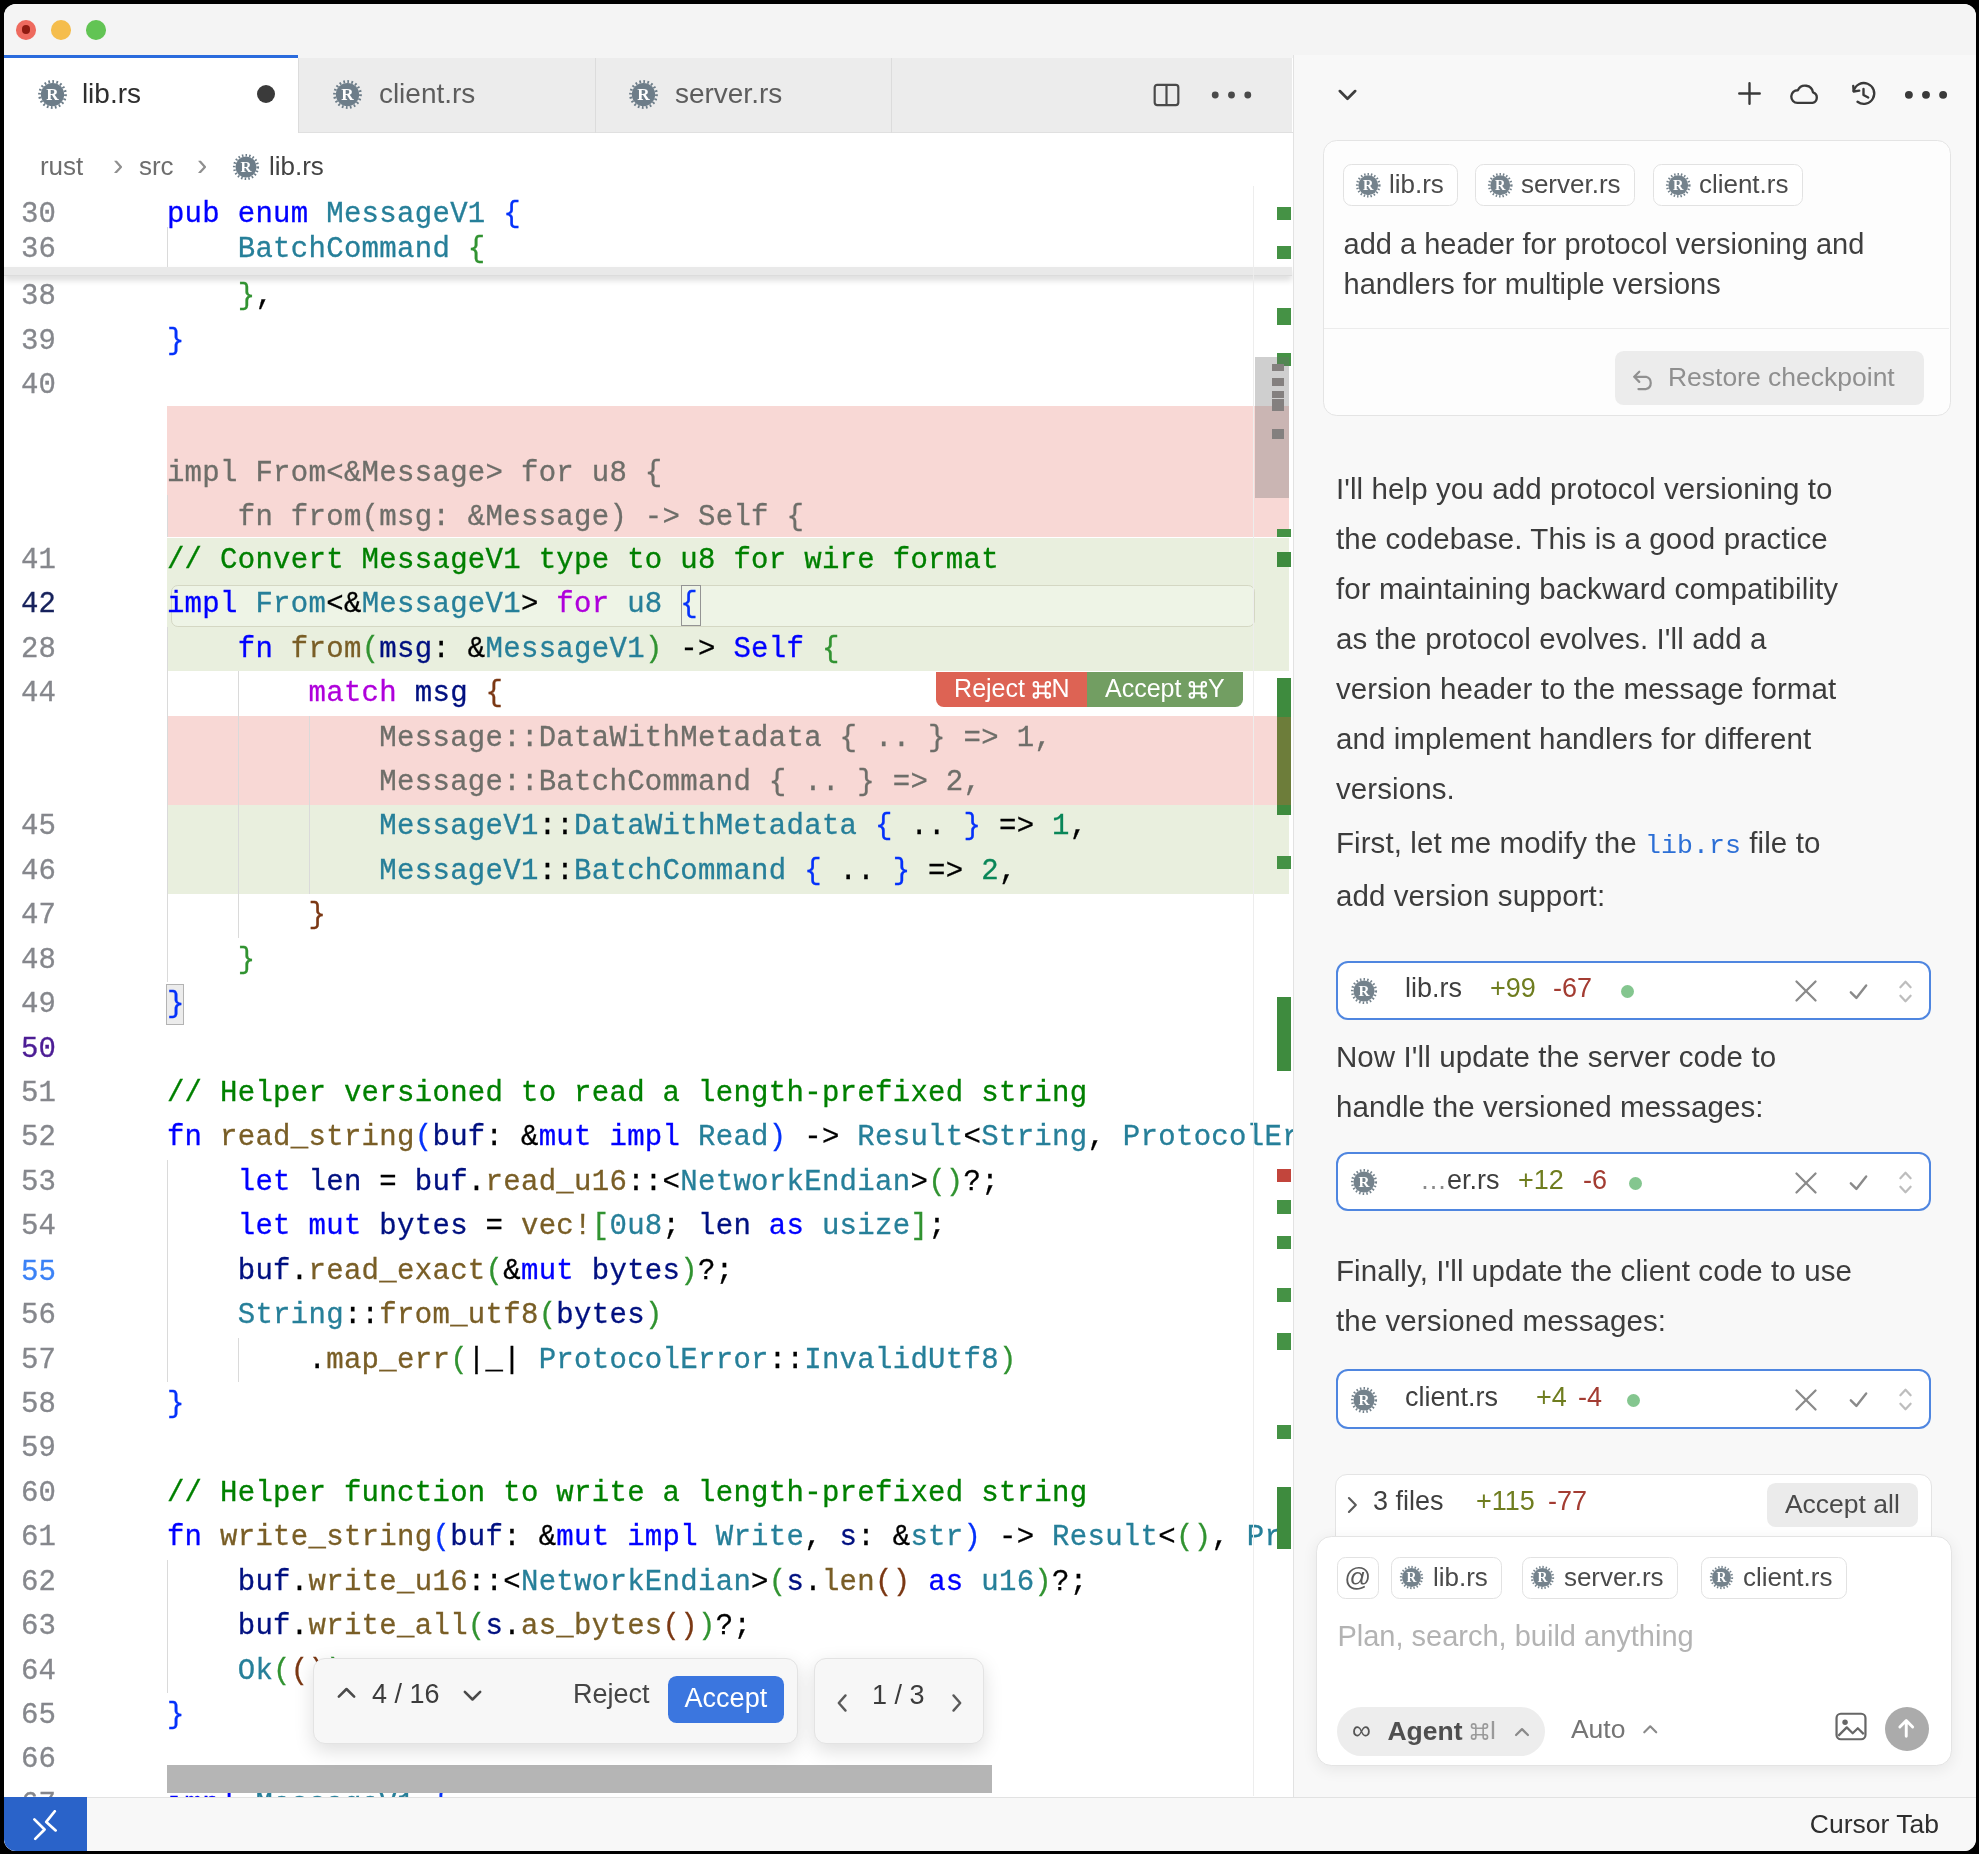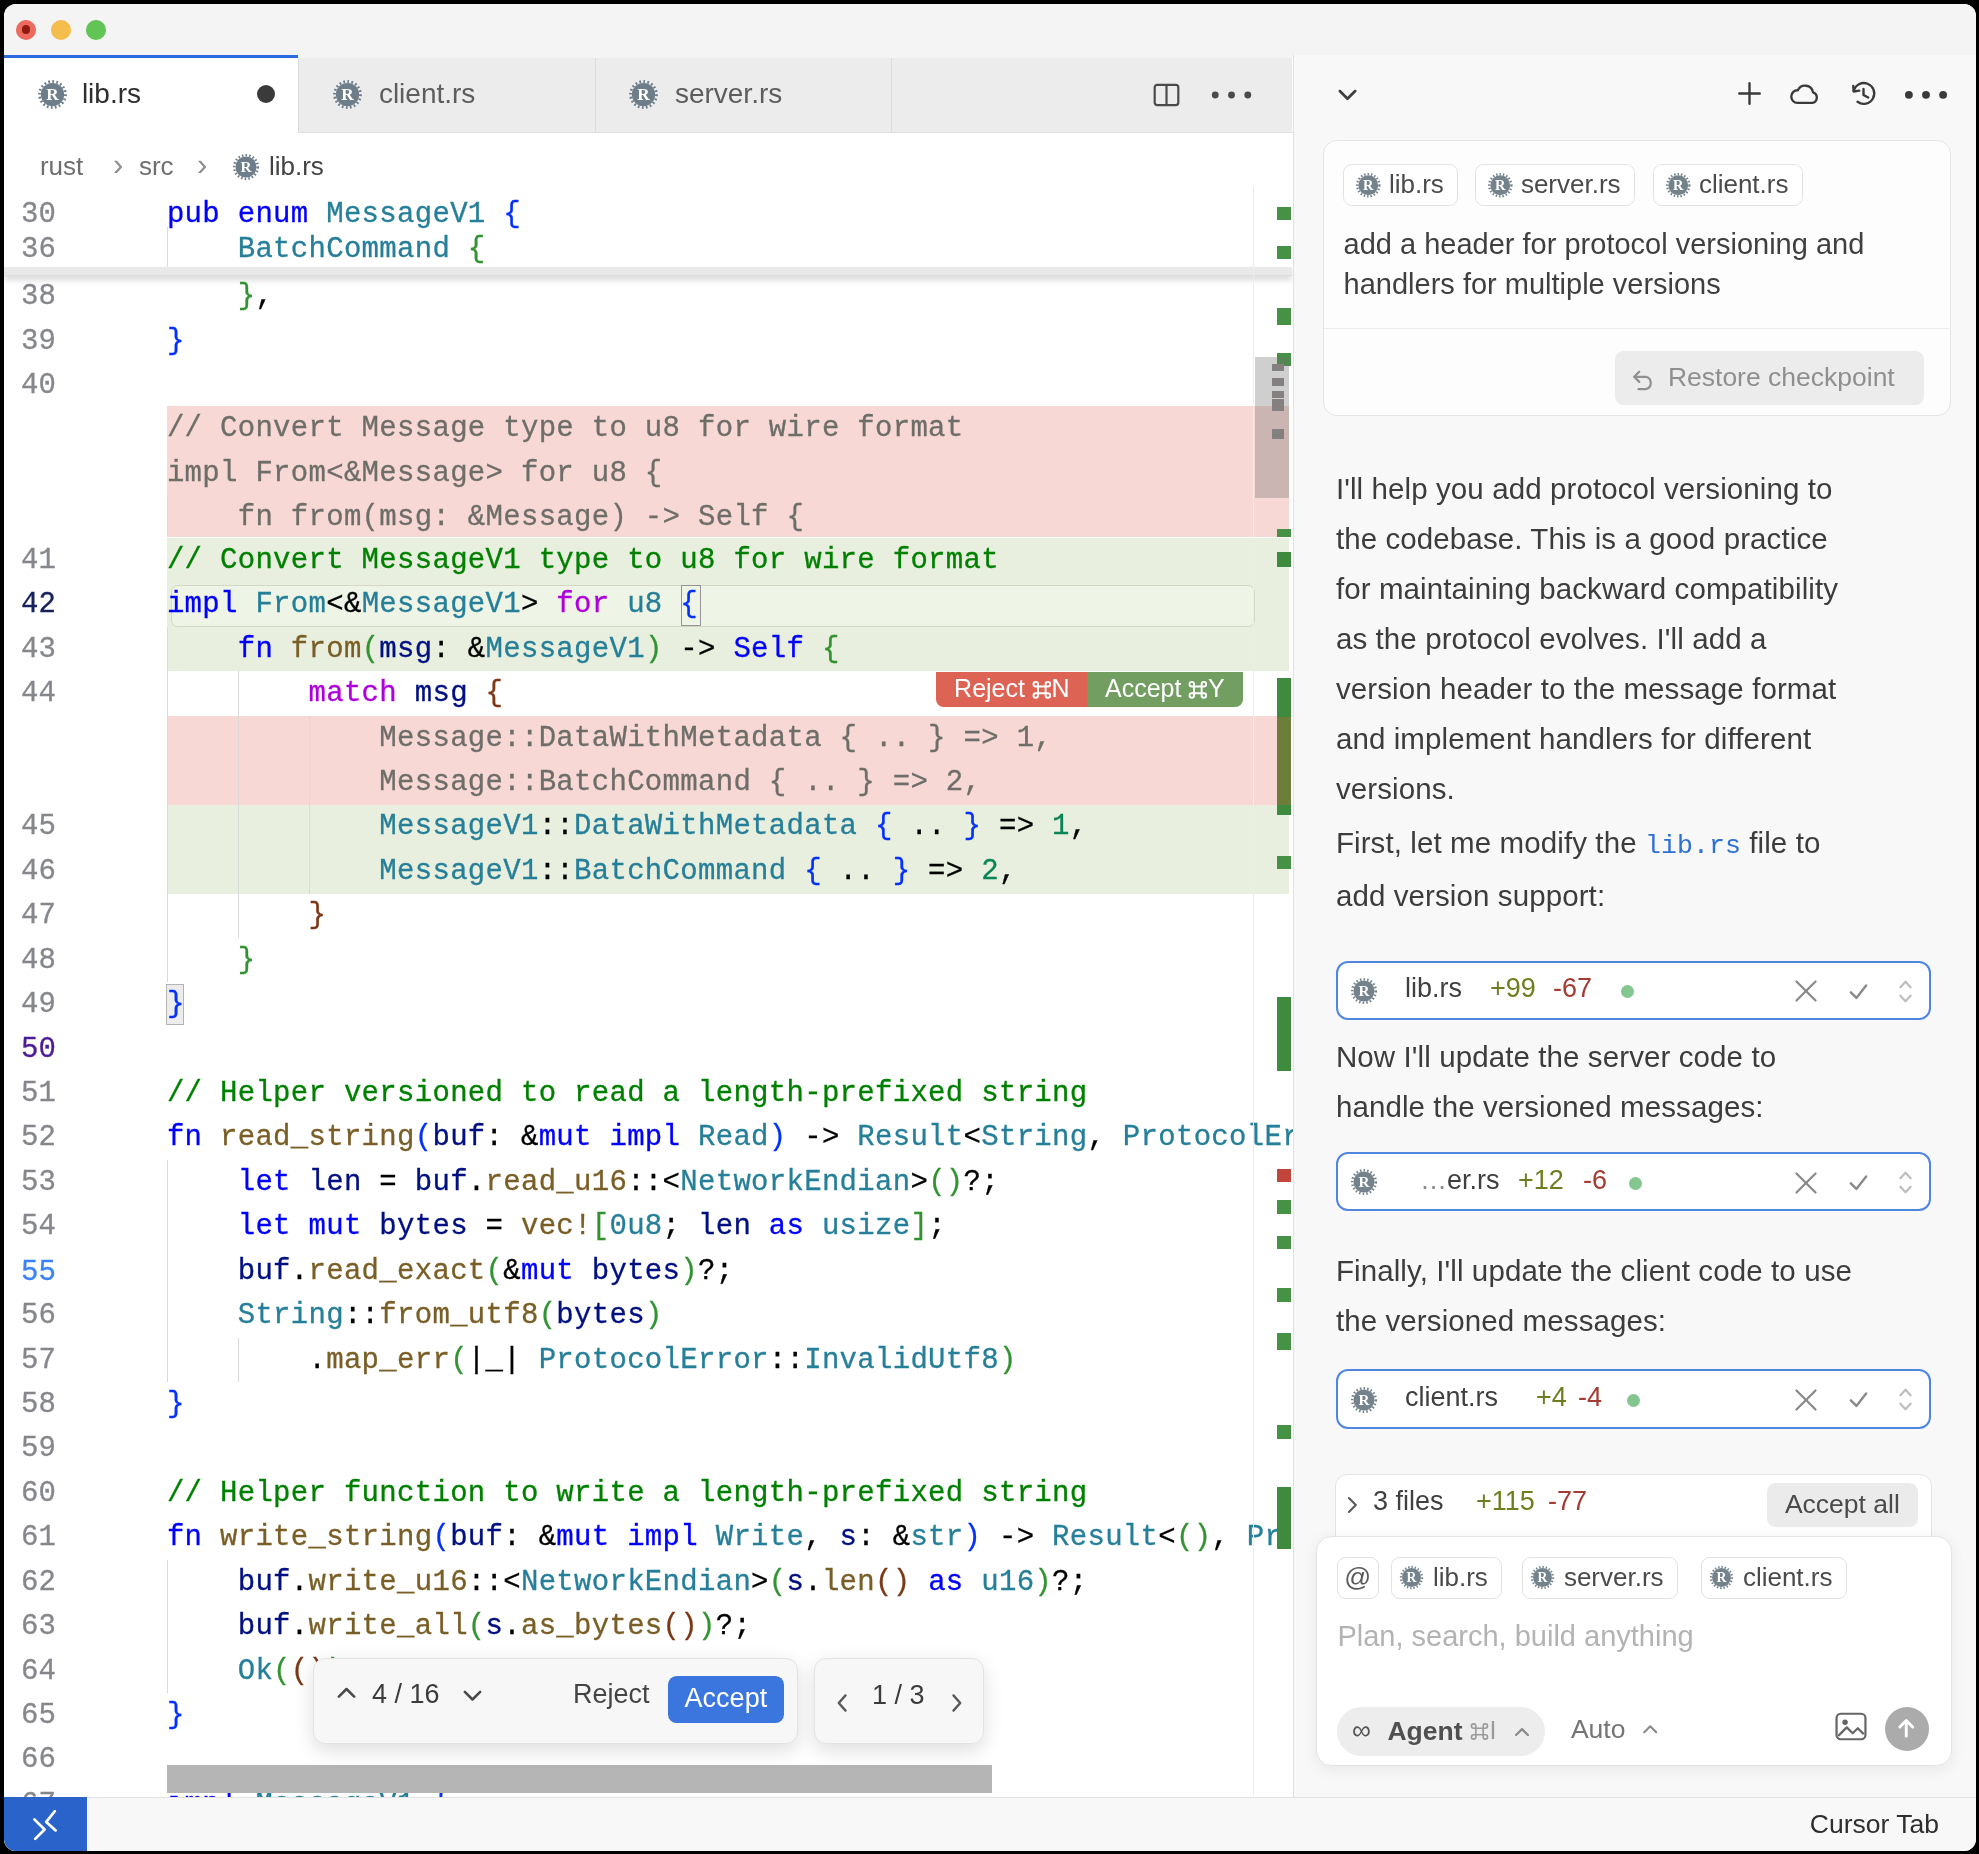--- a/index.html
+++ b/index.html
@@ -109,21 +109,21 @@
 <div class="guide" style="left:163px;top:1374px;height:133px"></div>
 <div class="abs" style="left:162px;top:798px;width:18px;height:41px;background:#ececec;border:1.3px solid #b3b3b3"></div>
 <div class="abs" style="left:677px;top:399px;width:20.5px;height:41px;border:1.7px solid #949494"></div>
 <div class="ln" style="top:6px;color:#85878c">30</div>
 <div class="ln" style="top:41px;color:#85878c">36</div>
 <div class="ln" style="top:88px;color:#85878c">38</div>
 <div class="ln" style="top:133px;color:#85878c">39</div>
 <div class="ln" style="top:177px;color:#85878c">40</div>
 <div class="ln" style="top:352px;color:#85878c">41</div>
 <div class="ln" style="top:396px;color:#17225c">42</div>
-<div class="ln" style="top:441px;color:#85878c">43</div>
+<div class="ln" style="top:441px;color:#85878c">28</div>
 <div class="ln" style="top:485px;color:#85878c">44</div>
 <div class="ln" style="top:618px;color:#85878c">45</div>
 <div class="ln" style="top:663px;color:#85878c">46</div>
 <div class="ln" style="top:707px;color:#85878c">47</div>
 <div class="ln" style="top:752px;color:#85878c">48</div>
 <div class="ln" style="top:796px;color:#85878c">49</div>
 <div class="ln" style="top:841px;color:#4c1d95">50</div>
 <div class="ln" style="top:885px;color:#85878c">51</div>
 <div class="ln" style="top:929px;color:#85878c">52</div>
 <div class="ln" style="top:974px;color:#85878c">53</div>
@@ -138,21 +138,20 @@
 <div class="ln" style="top:1374px;color:#85878c">62</div>
 <div class="ln" style="top:1418px;color:#85878c">63</div>
 <div class="ln" style="top:1463px;color:#85878c">64</div>
 <div class="ln" style="top:1507px;color:#85878c">65</div>
 <div class="ln" style="top:1551px;color:#85878c">66</div>
 <div class="ln" style="top:1596px;color:#85878c">67</div>
 <div class="row " style="top:6px"><span class="k">pub</span> <span class="k">enum</span> <span class="t">MessageV1</span> <span class="b1">{</span></div>
 <div class="row " style="top:41px">    <span class="t">BatchCommand</span> <span class="b2">{</span></div>
 <div class="row " style="top:88px">    <span class="b2">}</span>,</div>
 <div class="row " style="top:133px"><span class="b1">}</span></div>
-<div class="row " style="top:220px"><span class="del">// Convert Message type to u8 for wire format</span></div>
 <div class="row " style="top:265px"><span class="del">impl From&lt;&amp;Message&gt; for u8 {</span></div>
 <div class="row " style="top:309px"><span class="del">    fn from(msg: &amp;Message) -&gt; Self {</span></div>
 <div class="row " style="top:352px"><span class="c">// Convert MessageV1 type to u8 for wire format</span></div>
 <div class="row " style="top:396px"><span class="k">impl</span> <span class="t">From</span>&lt;&amp;<span class="t">MessageV1</span>&gt; <span class="p">for</span> <span class="t">u8</span> <span class="b1">{</span></div>
 <div class="row " style="top:441px">    <span class="k">fn</span> <span class="f">from</span><span class="b2">(</span><span class="v">msg</span>: &amp;<span class="t">MessageV1</span><span class="b2">)</span> -&gt; <span class="k">Self</span> <span class="b2">{</span></div>
 <div class="row " style="top:485px">        <span class="p">match</span> <span class="v">msg</span> <span class="b3">{</span></div>
 <div class="row " style="top:530px"><span class="del">            Message::DataWithMetadata { .. } =&gt; 1,</span></div>
 <div class="row " style="top:574px"><span class="del">            Message::BatchCommand { .. } =&gt; 2,</span></div>
 <div class="row " style="top:618px">            <span class="t">MessageV1</span>::<span class="t">DataWithMetadata</span> <span class="b1">{</span> .. <span class="b1">}</span> =&gt; <span class="n">1</span>,</div>
 <div class="row " style="top:663px">            <span class="t">MessageV1</span>::<span class="t">BatchCommand</span> <span class="b1">{</span> .. <span class="b1">}</span> =&gt; <span class="n">2</span>,</div>

